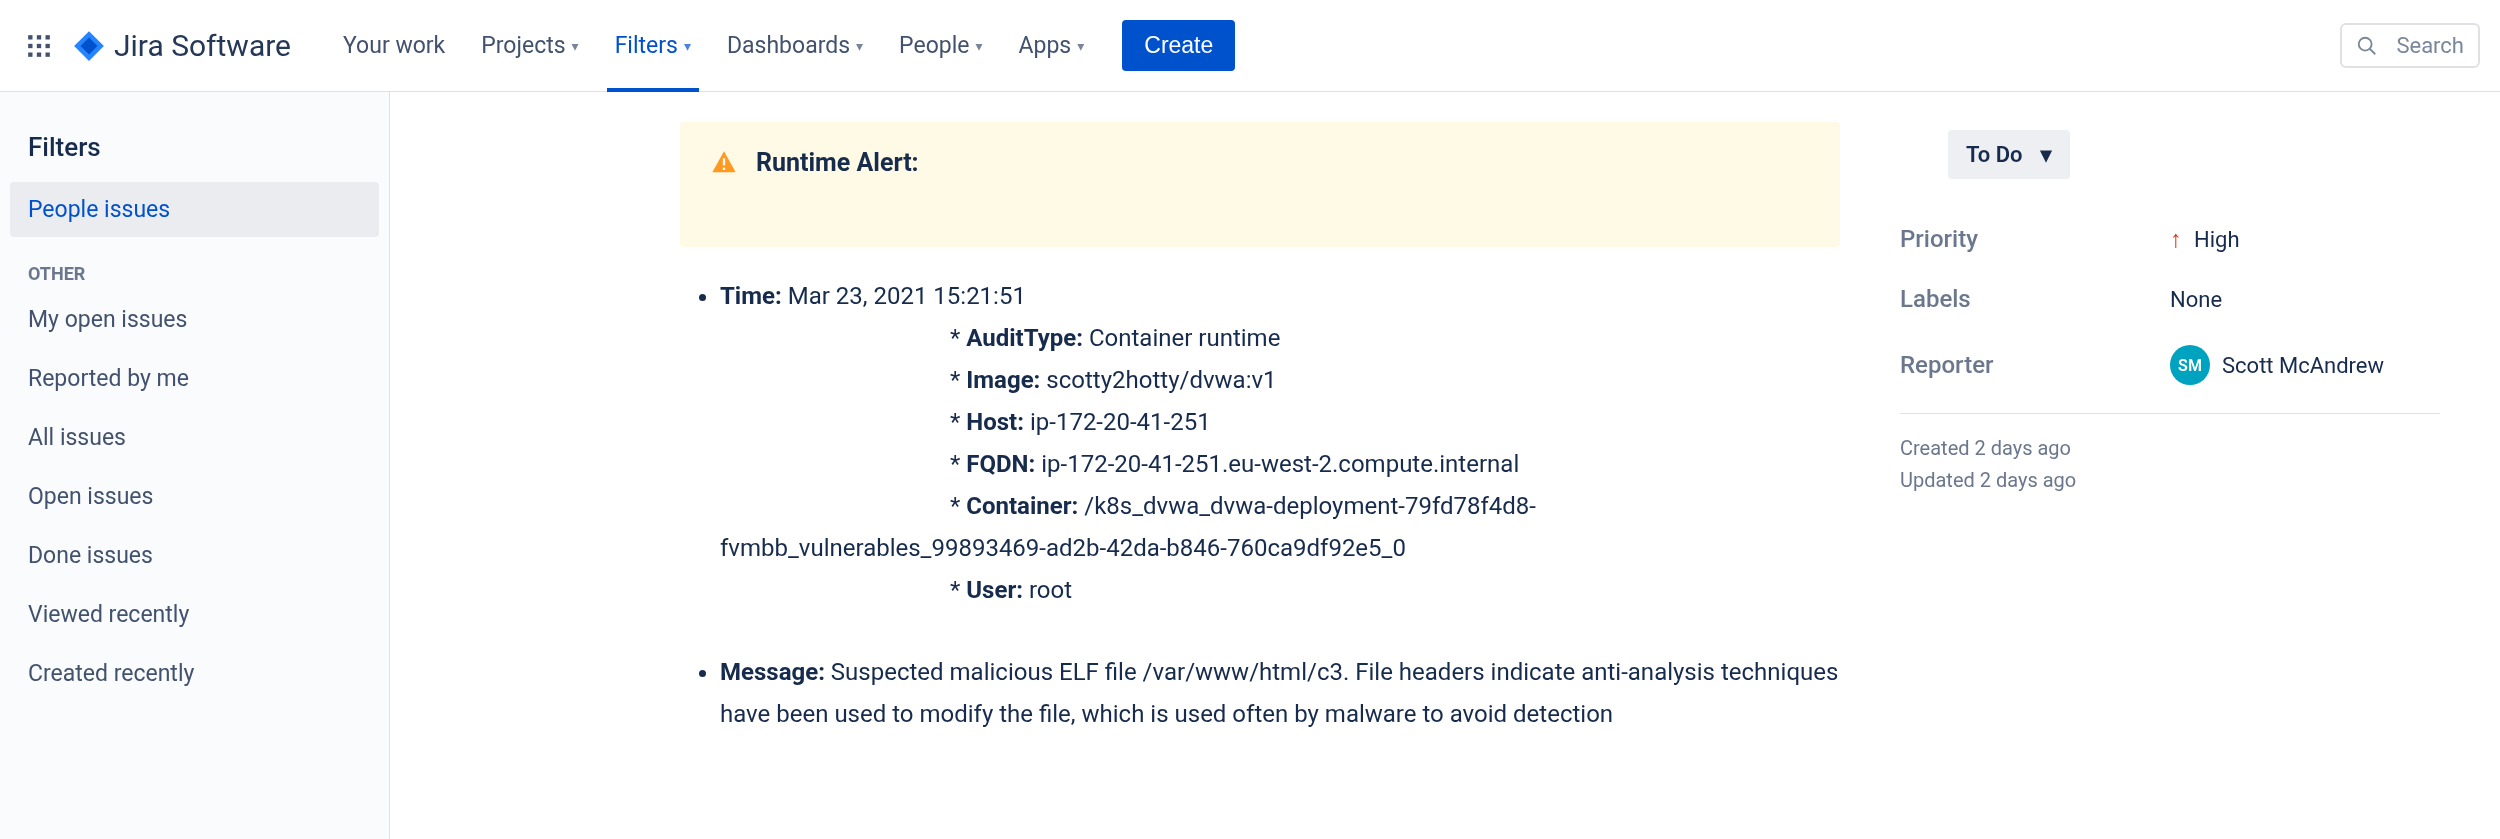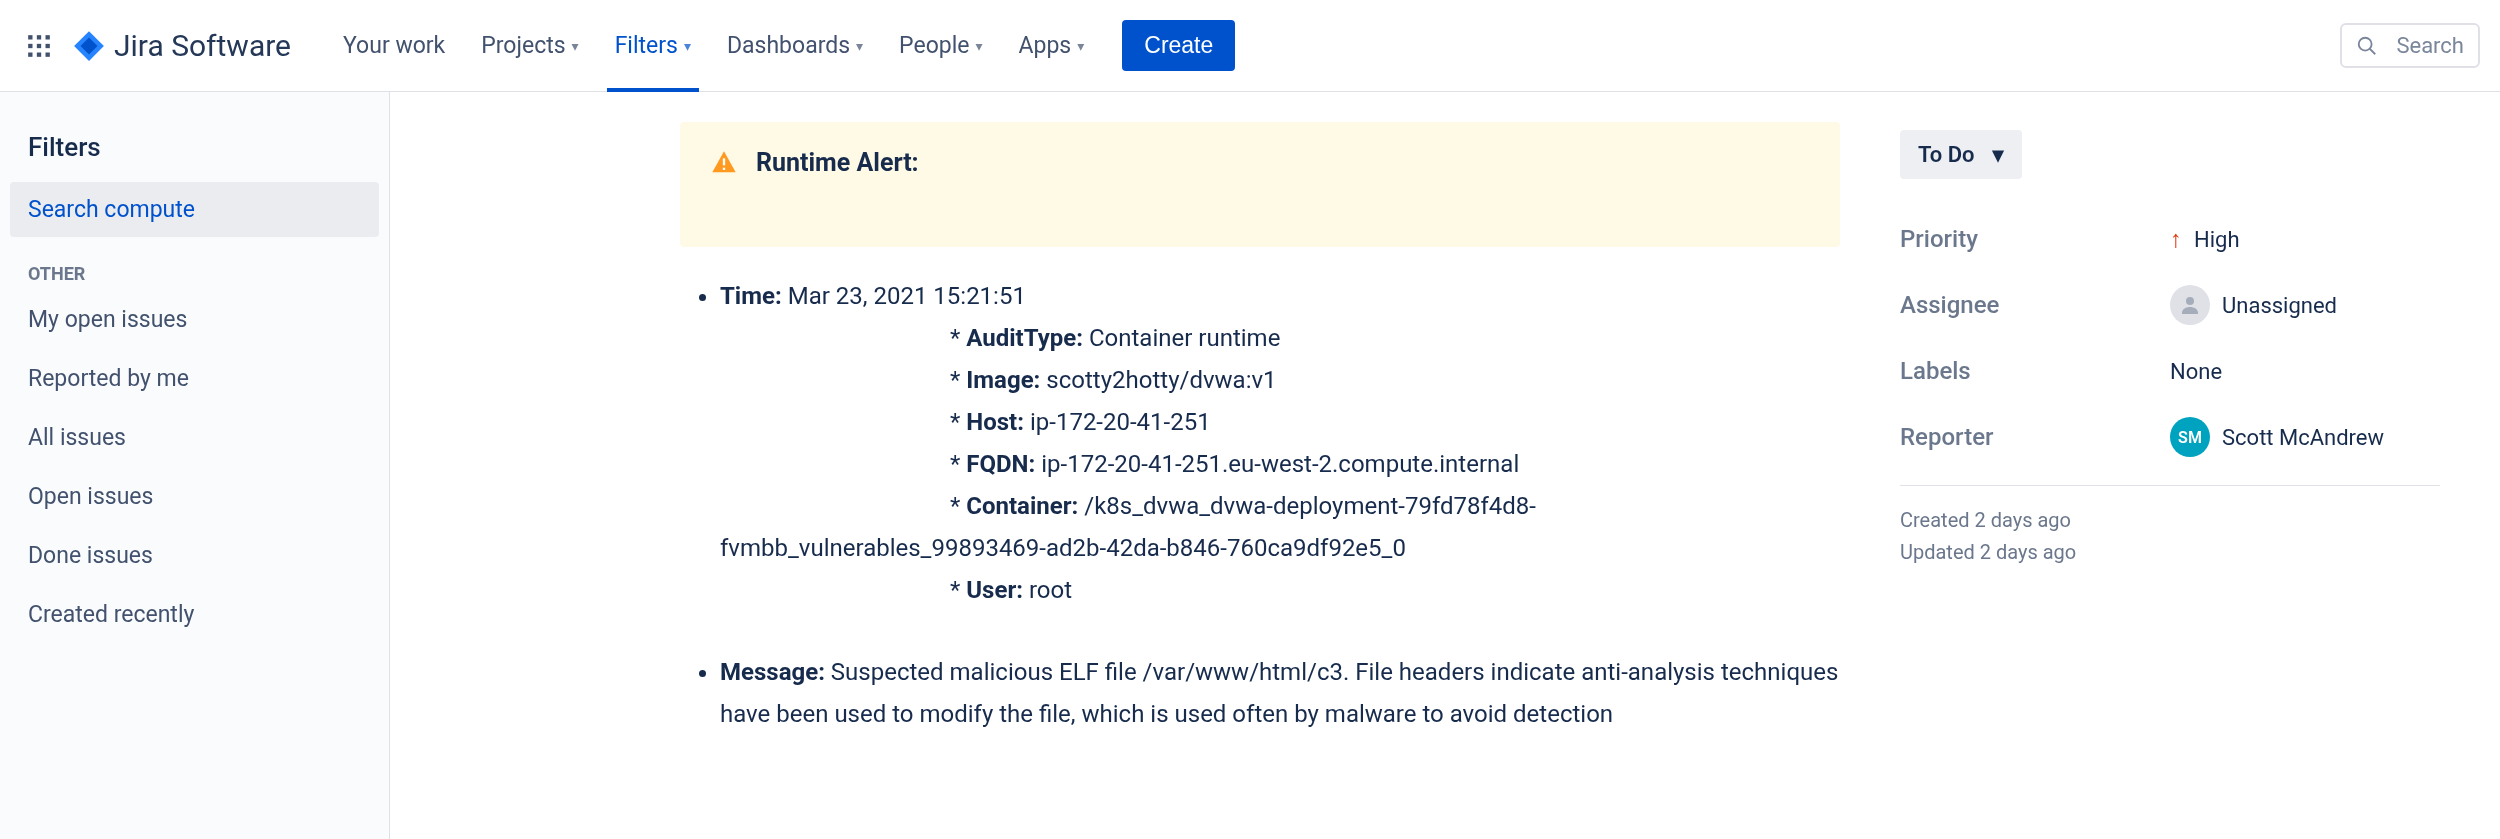--- a/index.html
+++ b/index.html
@@ -128,20 +128,21 @@
     padding-top: 8px;
   }
   .status-btn {
     display: inline-flex; align-items: center; gap: 18px;
     background: #EEEFF2;
     padding: 12px 18px;
     border-radius: 4px;
     font-size: 22px; font-weight: 600;
     cursor: pointer;
     margin-bottom: 30px;
+    margin-left: 48px;
   }
   .kv-row { display: flex; align-items: center; padding: 16px 0; font-size: 22px; }
   .kv-key { width: 270px; color: #6B778C; font-weight: 500; font-size: 24px; }
   .kv-val { display: flex; align-items: center; gap: 12px; color: #172B4D; }
   .avatar-unassigned {
     width: 40px; height: 40px; border-radius: 50%;
     background: #DFE1E6;
     display: flex; align-items: center; justify-content: center;
   }
   .avatar-user {
@@ -216,27 +217,28 @@
         <line x1="21" y1="21" x2="15" y2="15"></line>
     </svg>
     <span>Search</span>
   </div>
 </div>
 
 <div class="body-row">
 
   <div class="sidebar">
     <div class="sidebar-heading">Filters</div>
-    <div class="sidebar-item active">Search compute</div>
+    <div class="sidebar-item active">People issues</div>
     <div class="sidebar-section-label">OTHER</div>
     <div class="sidebar-item">My open issues</div>
     <div class="sidebar-item">Reported by me</div>
     <div class="sidebar-item">All issues</div>
     <div class="sidebar-item">Open issues</div>
     <div class="sidebar-item">Done issues</div>
+    <div class="sidebar-item">Viewed recently</div>
     <div class="sidebar-item">Created recently</div>
   </div>
 
   <div class="main">
 
     <div class="issue-body">
       <div class="alert-panel">
         <svg width="28" height="28" viewBox="0 0 24 24">
           <path d="M12 2 L22 20 L2 20 Z" fill="#FF991F"></path>
           <rect x="11" y="8" width="2" height="6" fill="#fff"></rect>
@@ -278,32 +280,20 @@
       </div>
 
       <div class="kv-row">
         <div class="kv-key">Priority</div>
         <div class="kv-val">
           <span class="prio-arrow">↑</span>
           <span>High</span>
         </div>
       </div>
 
-      <div class="kv-row">
-        <div class="kv-key">Assignee</div>
-        <div class="kv-val">
-          <div class="avatar-unassigned">
-            <svg width="24" height="24" viewBox="0 0 24 24" fill="#A5ADBA">
-                <circle cx="12" cy="8" r="4"></circle>
-                <path d="M4 20c0-4 4-6 8-6s8 2 8 6v1H4z"></path>
-              </svg>
-          </div>
-          <span>Unassigned</span>
-        </div>
-      </div>
 
       <div class="kv-row">
         <div class="kv-key">Labels</div>
         <div class="kv-val">
           <span>None</span>
         </div>
       </div>
 
       <div class="kv-row">
         <div class="kv-key">Reporter</div>

